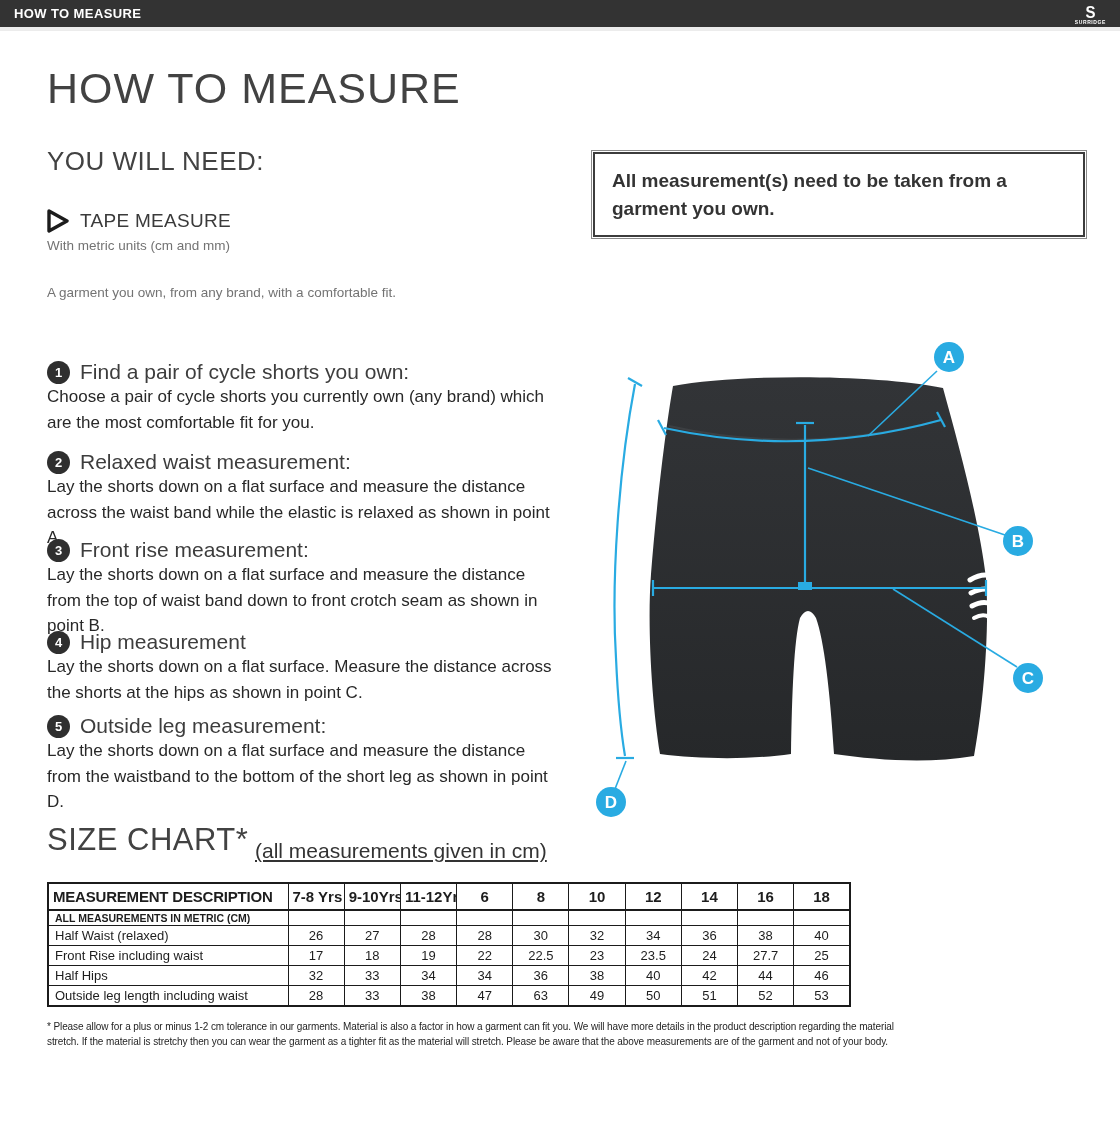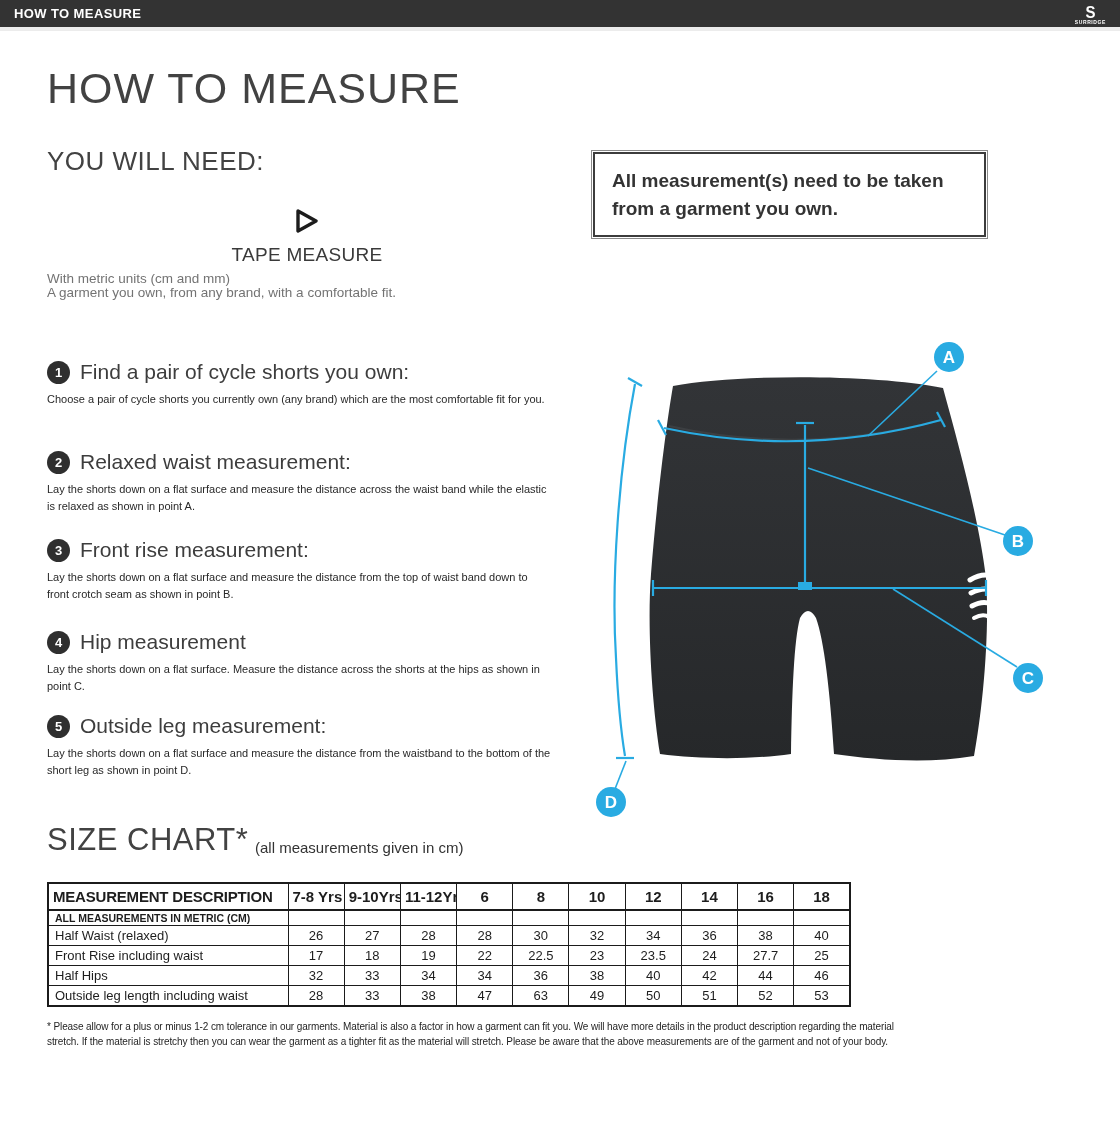--- a/index.html
+++ b/index.html
@@ -20,44 +20,44 @@
   .brand-s{color:#fff;font-size:15px;font-weight:800;transform:scaleY(1.15);}
   .brand-name{color:#fff;font-size:5px;letter-spacing:.6px;margin-top:1px;font-weight:bold;}
   
   .h1{
     position:absolute;left:47px;top:64px;font-size:43px;color:#424242;
     letter-spacing:1px;
   }
   .ywn-heading{position:absolute;left:47px;top:146px;font-size:26px;color:#424242;letter-spacing:.5px;}
   
   .need-item{position:absolute;left:47px;width:520px;}
-  .need-head{display:flex;align-items:center;gap:11px;flex-direction:column;}
+  .need-head{display:flex;align-items:center;gap:11px;}
   .need-label{font-size:19px;color:#3a3a3a;letter-spacing:.3px;}
   .need-sub{font-size:13.5px;color:#737373;margin-top:5px;}
   
   .note-box{
-    position:absolute;left:593px;top:152px;width:393px;box-sizing:border-box;
+    position:absolute;left:593px;top:152px;width:492px;box-sizing:border-box;
     border:2px solid #3c3c3c;outline:1px solid #8a8a8a;outline-offset:1px;
     padding:13px 17px;font-size:19px;font-weight:bold;color:#333;line-height:1.45;
     background:#fff;
   }
   
   .step{position:absolute;left:47px;width:515px;}
   .step-head{display:flex;align-items:center;gap:10px;}
   .badge{
     width:23px;height:23px;border-radius:50%;background:#2f2f2f;color:#fff;
     font-size:13px;font-weight:bold;text-align:center;line-height:23px;flex:0 0 23px;
   }
   .step-title{font-size:21px;color:#3d3d3d;}
-  .step-body{margin-top:7px;font-size:11px;color:#282828;line-height:1.5;width:505px;}
+  .step-body{font-size:17px;color:#282828;line-height:1.5;width:505px;}
   
   .diagram{position:absolute;left:585px;top:328px;}
   
   .sc-heading{position:absolute;left:47px;top:822px;font-size:31px;color:#424242;letter-spacing:.5px;}
-  .sc-sub{position:absolute;left:255px;top:839px;font-size:15px;color:#333;}
+  .sc-sub{position:absolute;left:255px;top:839px;font-size:21px;color:#333;text-decoration:underline;}
   table.size-chart{
     position:absolute;left:47px;top:882px;width:802px;
     border-collapse:collapse;table-layout:fixed;background:#fff;
   }
   table.size-chart th, table.size-chart td{
     border:1px solid #1b1b1b;padding:0 4px;color:#1d1d1d;overflow:hidden;white-space:nowrap;
   }
   table.size-chart{border:2px solid #1b1b1b;}
   table.size-chart th{
     font-size:15px;height:25px;text-align:center;border-bottom:2px solid #1b1b1b;

